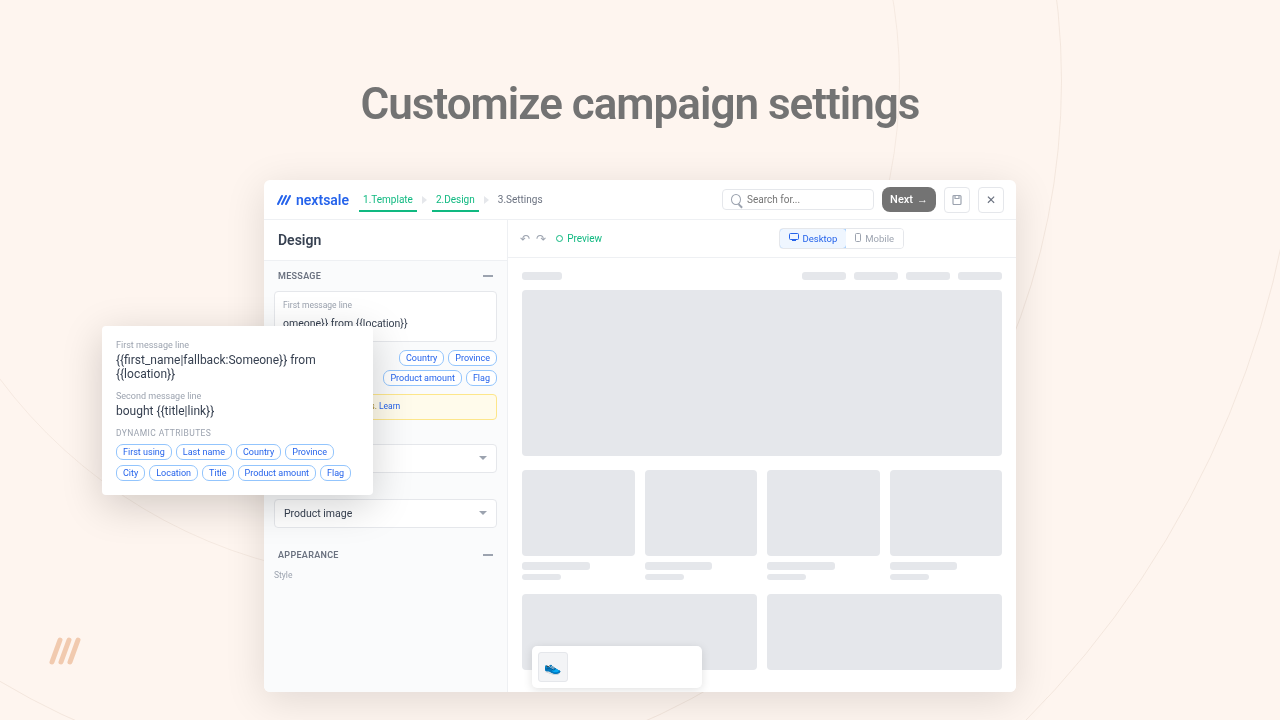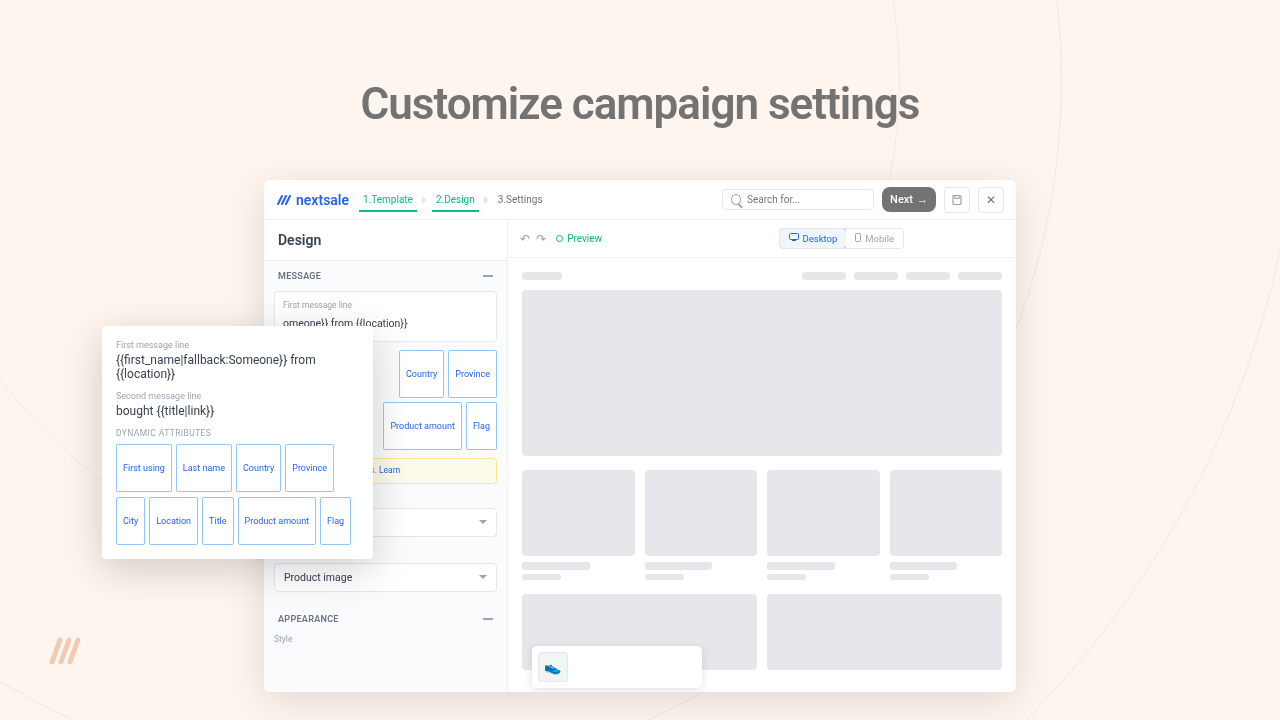--- a/index.html
+++ b/index.html
@@ -31,21 +31,21 @@
 .sidebar::-webkit-scrollbar{width:4px}
 .design-title{padding:12px 14px;font-size:14px;font-weight:600;color:#374151;background:#fff;border-bottom:1px solid #eef0f3}
 .section-head{display:flex;align-items:center;justify-content:space-between;padding:10px 14px;font-size:9px;font-weight:600;color:#6b7280;letter-spacing:0.3px}
 .minus-icon{width:10px;height:1.5px;background:#9ca3af}
 .section-body{padding:0 10px 12px}
 .card{background:#fff;border:1px solid #e5e7eb;border-radius:4px;padding:8px}
 .field-label{font-size:8.5px;color:#9ca3af;margin-bottom:4px}
 .field-value{font-size:10.5px;color:#374151;padding:3px 0}
 .attrs{margin-top:8px}
 .tag-row{display:flex;flex-wrap:wrap;gap:4px}
-.tag{font-size:9px;color:#2563eb;border:1px solid #93c5fd;border-radius:2px;padding:18px 6px;background:#fff;cursor:pointer}
+.tag{font-size:9px;color:#2563eb;border:1px solid #93c5fd;border-radius:7px;padding:2px 6px;background:#fff;cursor:pointer}
 .hint-box{margin-top:8px;background:#fffbeb;border:1px solid #fde68a;border-radius:4px;padding:6px 8px;font-size:8.5px;color:#92720e;line-height:1.4}
 .hint-box a{color:#2563eb;text-decoration:none}
 .select-row{margin-top:10px}
 .select-box{background:#fff;border:1px solid #e5e7eb;border-radius:4px;padding:7px 9px;display:flex;align-items:center;justify-content:space-between;font-size:10.5px;color:#374151;cursor:pointer;margin-top:3px}
 .chev-down{width:0;height:0;border-left:4px solid transparent;border-right:4px solid transparent;border-top:4.5px solid #9ca3af}
 .preview-area{flex:1;display:flex;flex-direction:column}
 .preview-bar{display:flex;align-items:center;gap:10px;padding:8px 12px;border-bottom:1px solid #eef0f3}
 .undo-redo{display:flex;gap:6px;color:#9ca3af;font-size:12px}
 .preview-label{display:flex;align-items:center;gap:4px;font-size:10px;color:#10b981}
 .preview-dot{width:7px;height:7px;border:1.5px solid #10b981;border-radius:50%}

